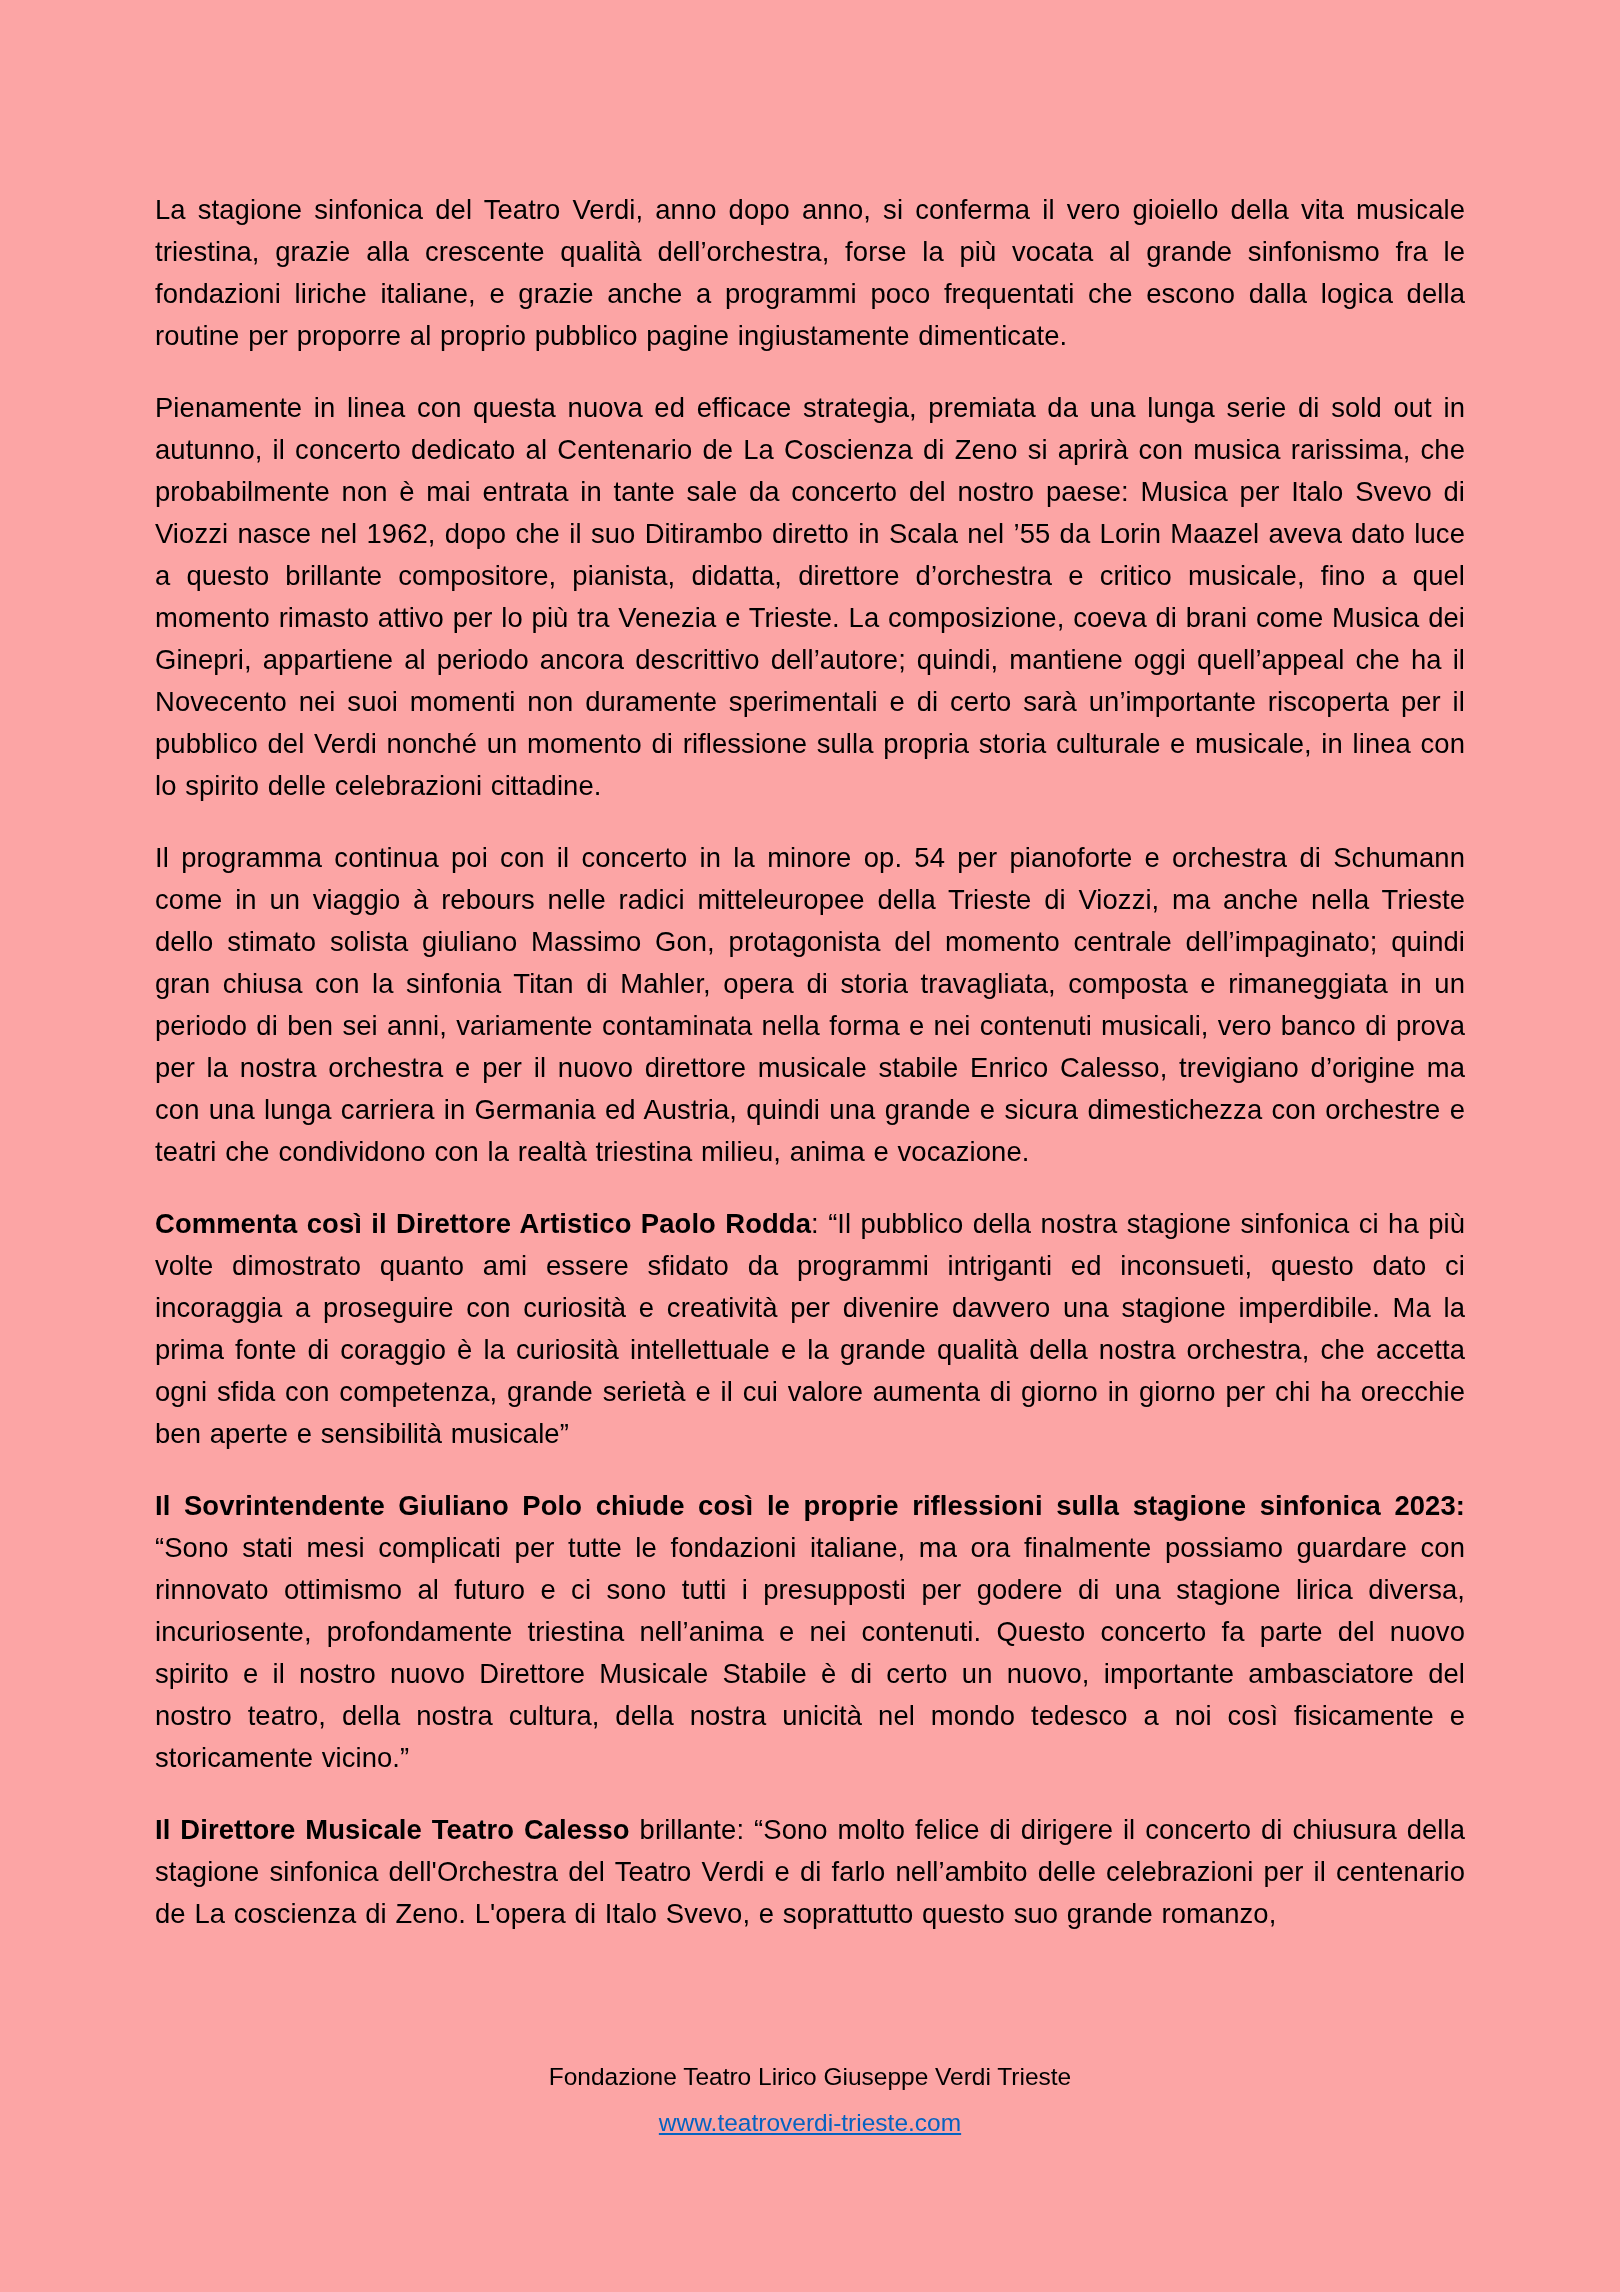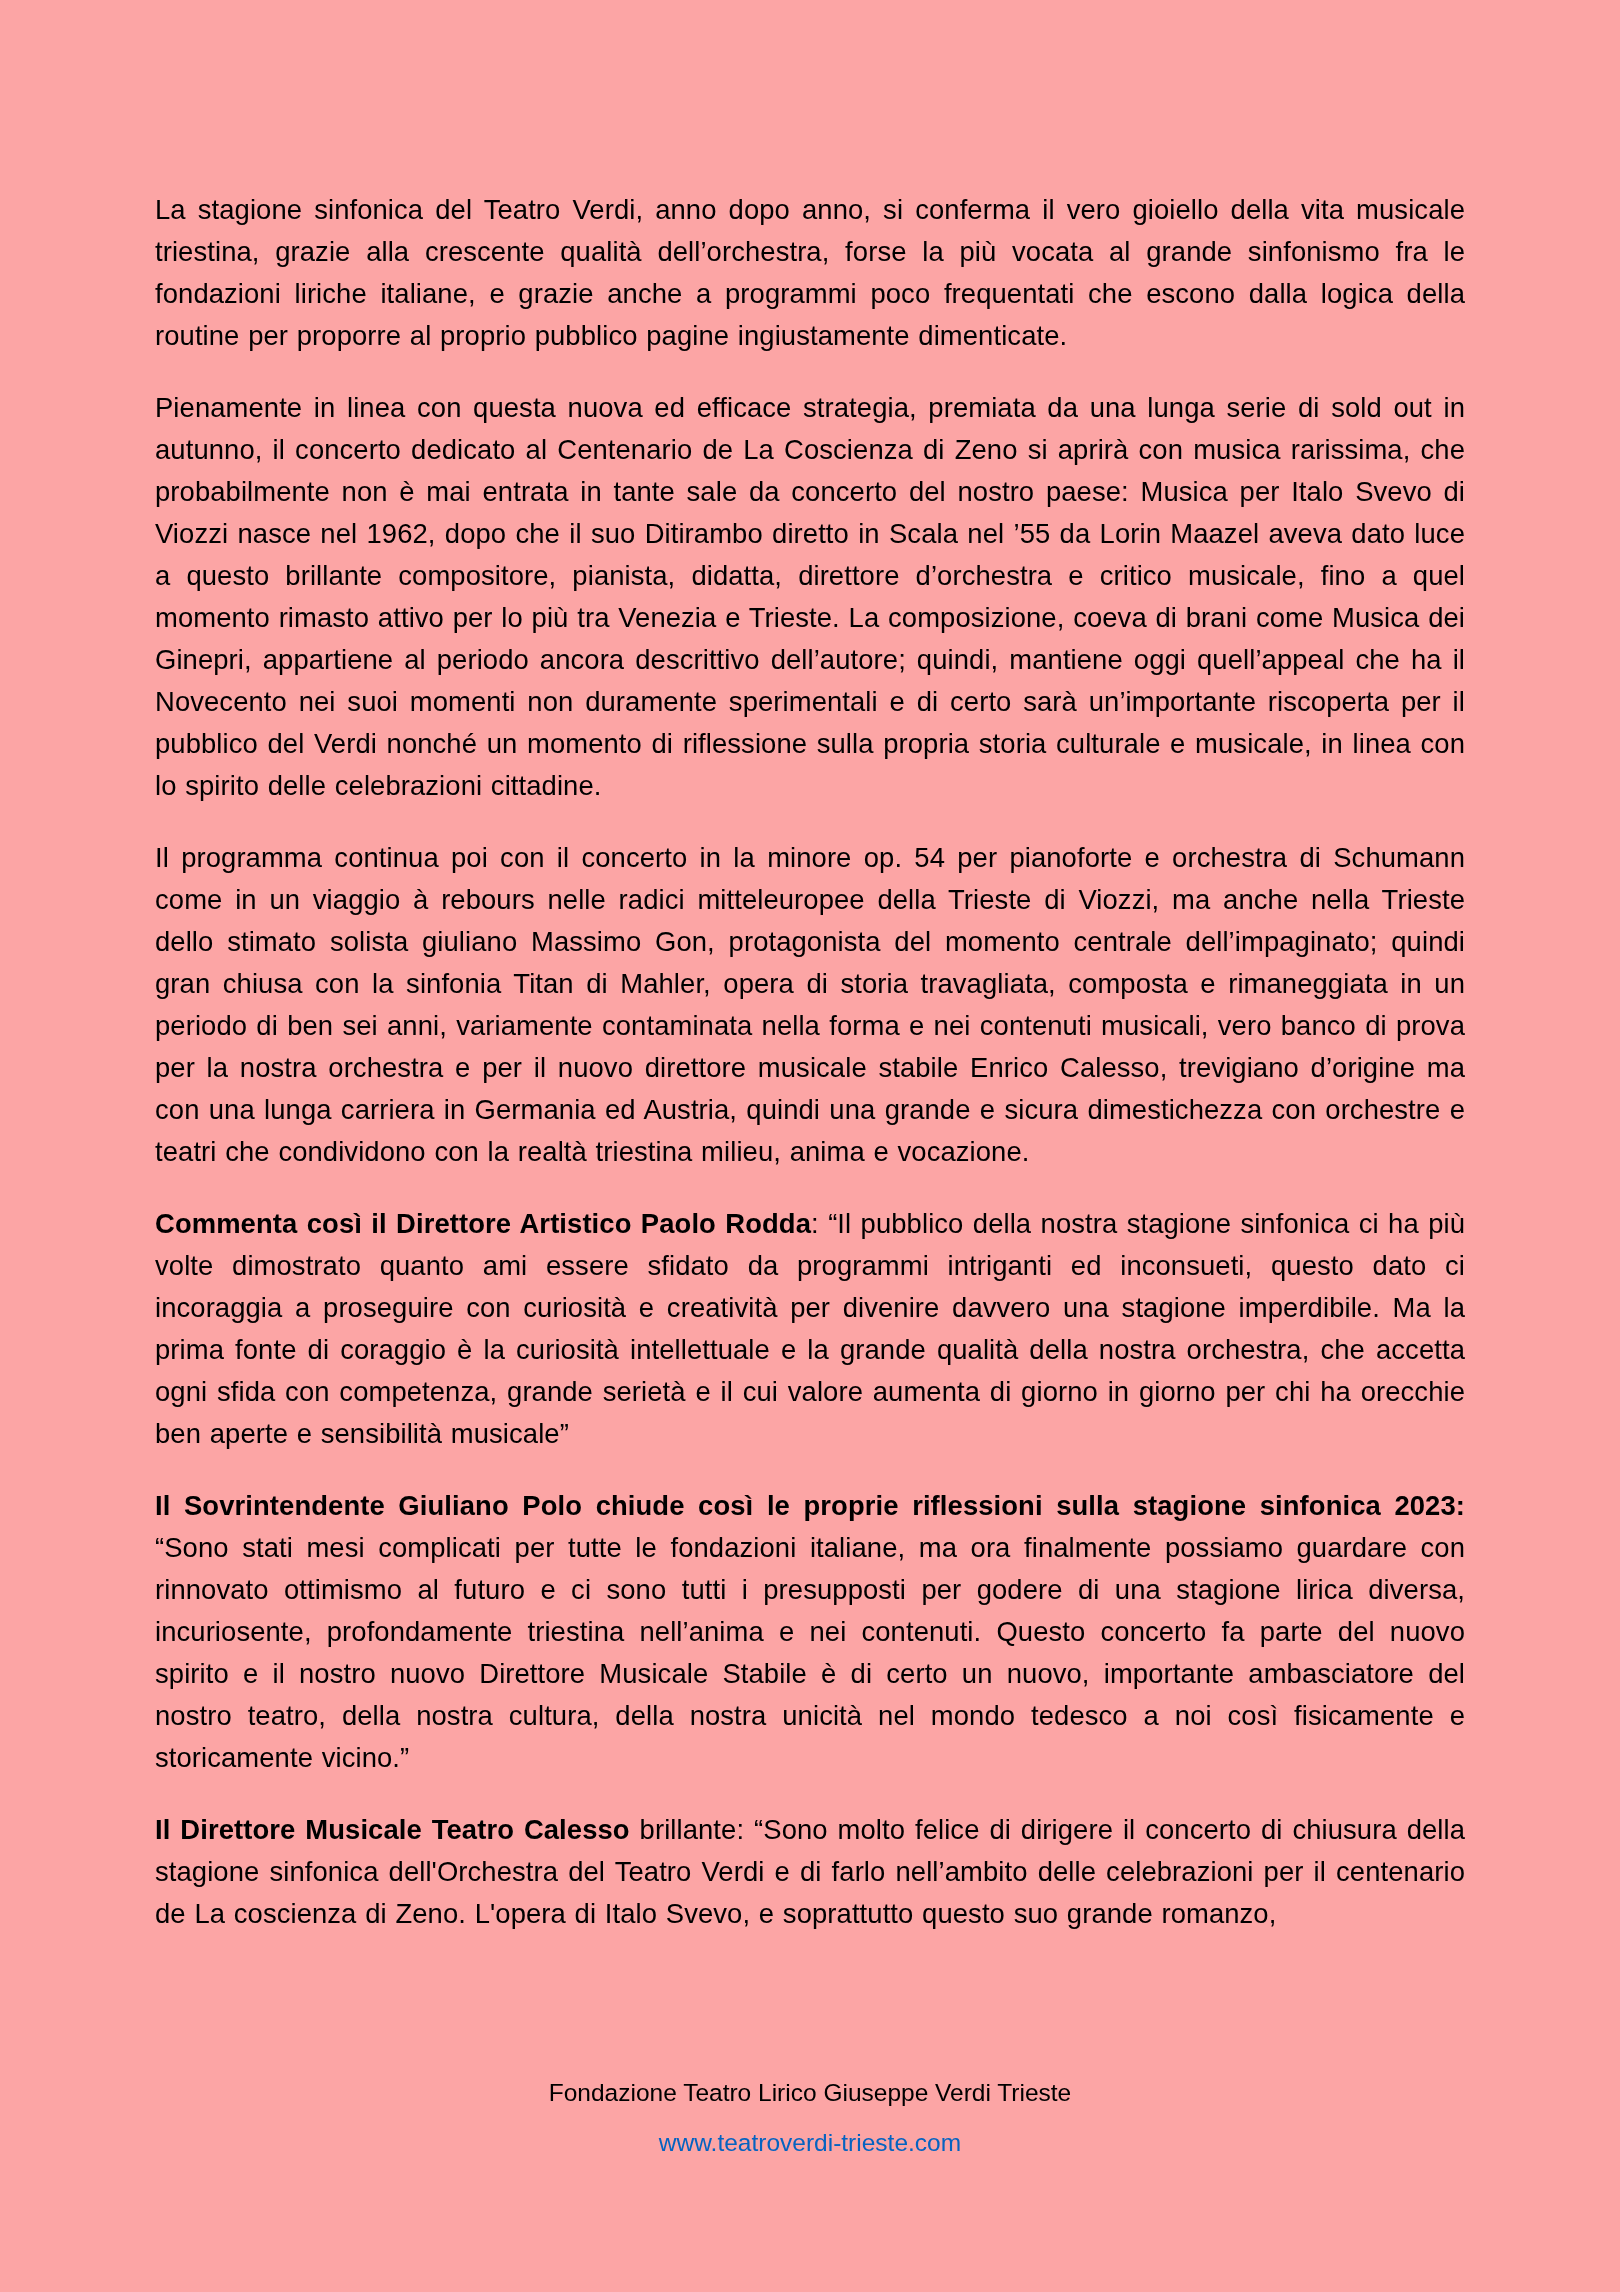--- a/index.html
+++ b/index.html
@@ -39,25 +39,26 @@
   .page-footer {
     position: absolute;
     top: 2061px;
     left: 0;
     width: 1620px;
     text-align: center;
     font-size: 24.5px;
     line-height: 32px;
   }
   .footer-line {
-    margin: 16px;
+    margin: 0;
   }
   .footer-link {
     display: inline-block;
-    margin-top: 2px;
+    margin-top: 14px;
+    text-decoration: underline;
     cursor: pointer;
   }
 </style>
 </head>
 <body>
 
 <div class="page">
   <div class="doc-body">
       <p class="para"><span>La stagione sinfonica del Teatro Verdi, anno dopo anno, si conferma il vero gioiello della vita musicale triestina, grazie alla crescente qualità dell’orchestra, forse la più vocata al grande sinfonismo fra le fondazioni liriche italiane, e grazie anche a programmi poco frequentati che escono dalla logica della routine per proporre al proprio pubblico pagine ingiustamente dimenticate.</span></p>
       <p class="para"><span>Pienamente in linea con questa nuova ed efficace strategia, premiata da una lunga serie di sold out in autunno, il concerto dedicato al Centenario de La Coscienza di Zeno si aprirà con musica rarissima, che probabilmente non è mai entrata in tante sale da concerto del nostro paese: </span><span class="i">Musica per Italo Svevo</span><span> di Viozzi nasce nel 1962, dopo che il suo </span><span class="i">Ditirambo</span><span> diretto in Scala nel ’55 da Lorin Maazel aveva dato luce a questo brillante compositore, pianista, didatta, direttore d’orchestra e critico musicale, fino a quel momento rimasto attivo per lo più tra Venezia e Trieste. La composizione, coeva di brani come </span><span class="i">Musica dei Ginepri,</span><span> appartiene al periodo ancora descrittivo dell’autore; quindi, mantiene oggi quell’appeal che ha il Novecento nei suoi momenti non duramente sperimentali e di certo sarà un’importante riscoperta per il pubblico del Verdi nonché un momento di riflessione sulla propria storia culturale e musicale, in linea con lo spirito delle celebrazioni cittadine.</span></p>

